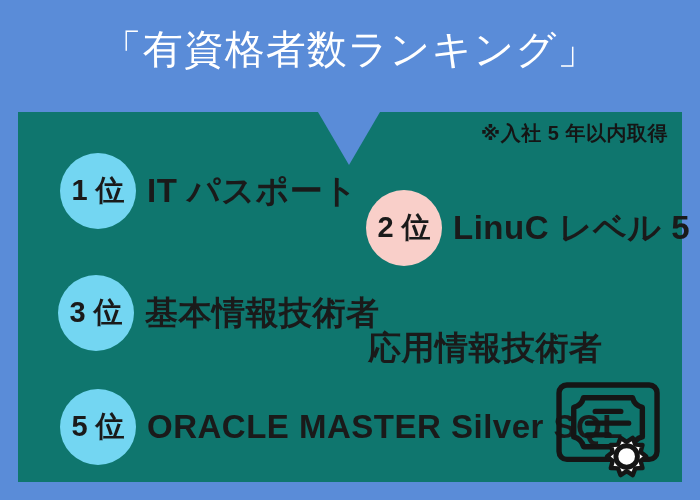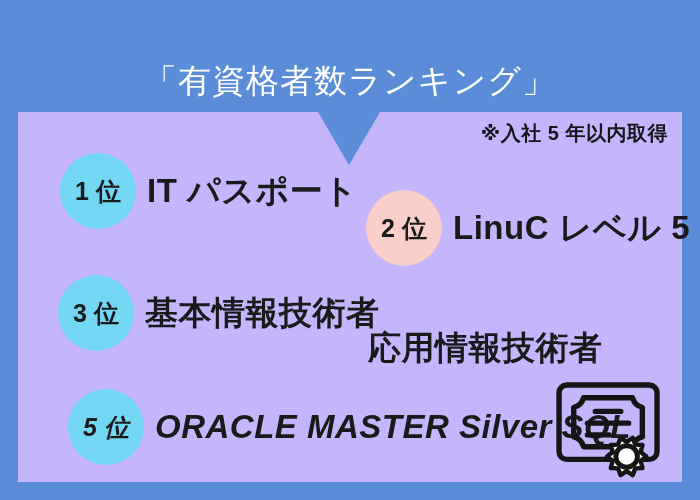--- a/index.html
+++ b/index.html
@@ -14,33 +14,32 @@
     position: relative;
     overflow: hidden;
   }
   .title {
     position: absolute;
     top: 26px;
     left: 0;
     width: 700px;
     text-align: center;
     color: #FFFFFF;
-    font-size: 33px;
+    font-size: 40px;
     font-weight: 500;
     letter-spacing: 1px;
     line-height: 46px;
-    margin-top: 32px;
   }
   .card {
     position: absolute;
     left: 18px;
     top: 112px;
     width: 664px;
     height: 370px;
-    background: #c4b5fd;
+    background: #0f766e;
   }
   .triangle {
     position: absolute;
     left: 300px;
     top: 0;
     width: 0;
     height: 0;
     border-left: 31px solid transparent;
     border-right: 31px solid transparent;
     border-top: 53px solid #5A8CD8;
@@ -62,37 +61,37 @@
     height: 76px;
   }
   .rank-badge {
     width: 76px;
     height: 76px;
     border-radius: 50%;
     flex: 0 0 76px;
     display: flex;
     align-items: center;
     justify-content: center;
-    font-size: 25px;
+    font-size: 29px;
     font-weight: bold;
     color: #1A1A1A;
     white-space: nowrap;
   }
   .rank-name {
     font-size: 33px;
     font-weight: bold;
     color: #1A1A1A;
     white-space: nowrap;
     letter-spacing: 0.5px;
   }
   .row-1 { left: 42px;  top: 41px;  }
   .row-2 { left: 348px; top: 78px;  }
   .row-3 { left: 40px;  top: 163px; }
   .row-4 { left: 350px; top: 198px; }
-  .row-5 { left: 50px;  top: 277px; font-style: italic; }
+  .row-5 { left: 42px;  top: 277px; }
   .cert-icon {
     position: absolute;
     right: 16px;
     bottom: 2px;
     width: 112px;
     height: 98px;
   }
 </style>
 </head>
 <body>

